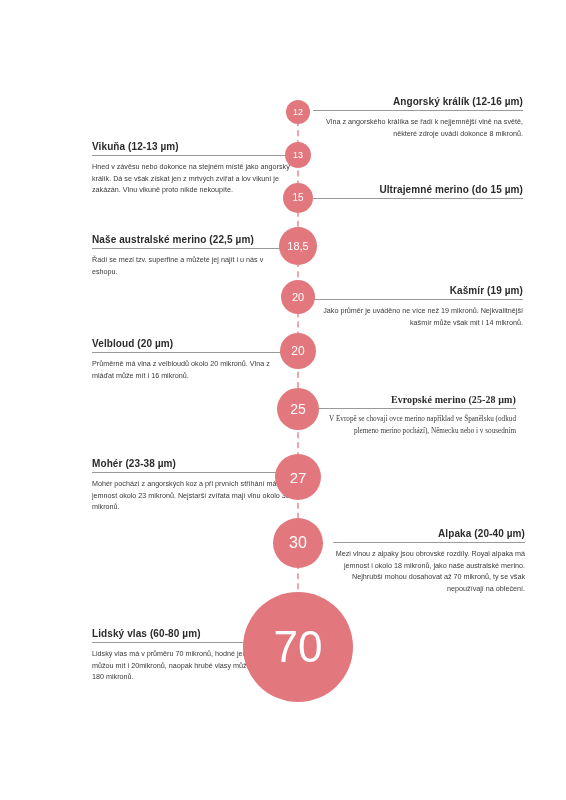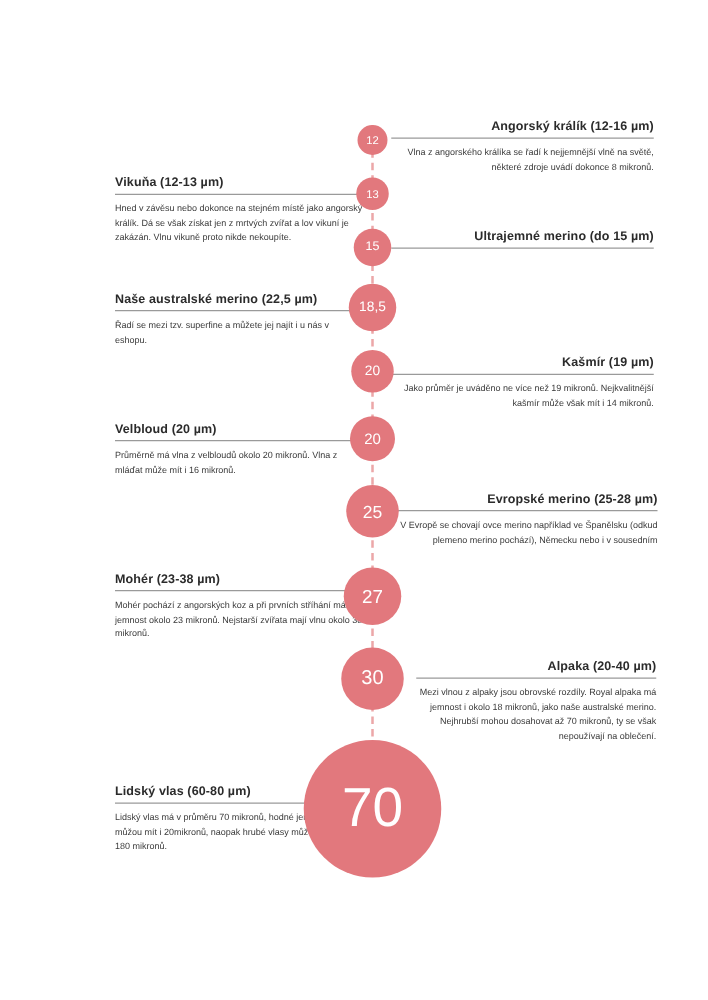--- a/index.html
+++ b/index.html
@@ -122,21 +122,21 @@
       <div class="block right" style="left: 313px; top: 285px; width: 210px;">
         <div class="hdr">Kašmír (19 µm)</div>
         <div class="rule"></div>
         <div class="body">Jako průměr je uváděno ne více než 19 mikronů. Nejkvalitnější kašmír může však mít i 14 mikronů.</div>
       </div>
       <div class="block left" style="left: 92px; top: 338px; width: 198px;">
         <div class="hdr">Velbloud (20 µm)</div>
         <div class="rule"></div>
         <div class="body">Průměrně má vlna z velbloudů okolo 20 mikronů. Vlna z mláďat může mít i 16 mikronů.</div>
       </div>
-      <div class="block right" style="left: 316px; top: 394px; width: 210px;">
+      <div class="block right" style="left: 306px; top: 394px; width: 210px; font-family: Liberation Serif, serif;">
         <div class="hdr">Evropské merino (25-28 µm)</div>
         <div class="rule"></div>
         <div class="body">V Evropě se chovají ovce merino například ve Španělsku (odkud plemeno merino pochází), Německu nebo i v sousedním</div>
       </div>
       <div class="block left" style="left: 92px; top: 458px; width: 198px;">
         <div class="hdr">Mohér (23-38 µm)</div>
         <div class="rule"></div>
         <div class="body">Mohér pochází z angorských koz a při prvních stříhání má jemnost okolo 23 mikronů. Nejstarší zvířata mají vlnu okolo 38 mikronů.</div>
       </div>
       <div class="block right" style="left: 333px; top: 528px; width: 192px;">

